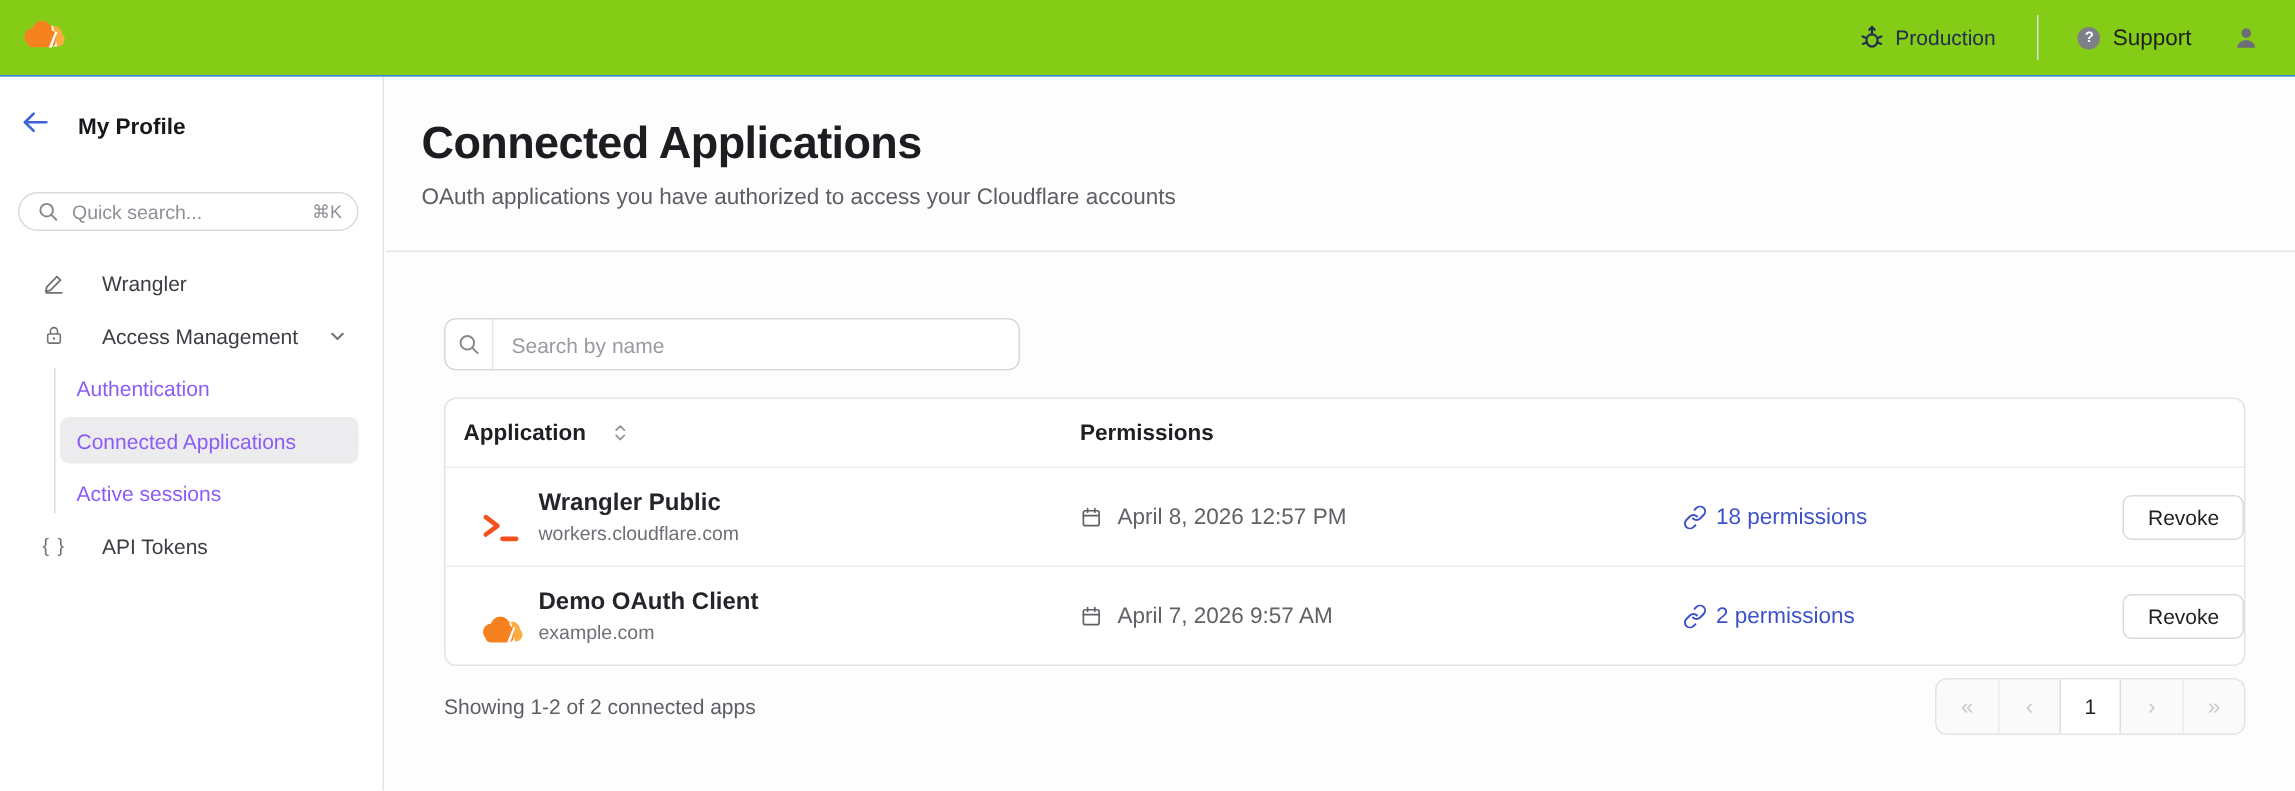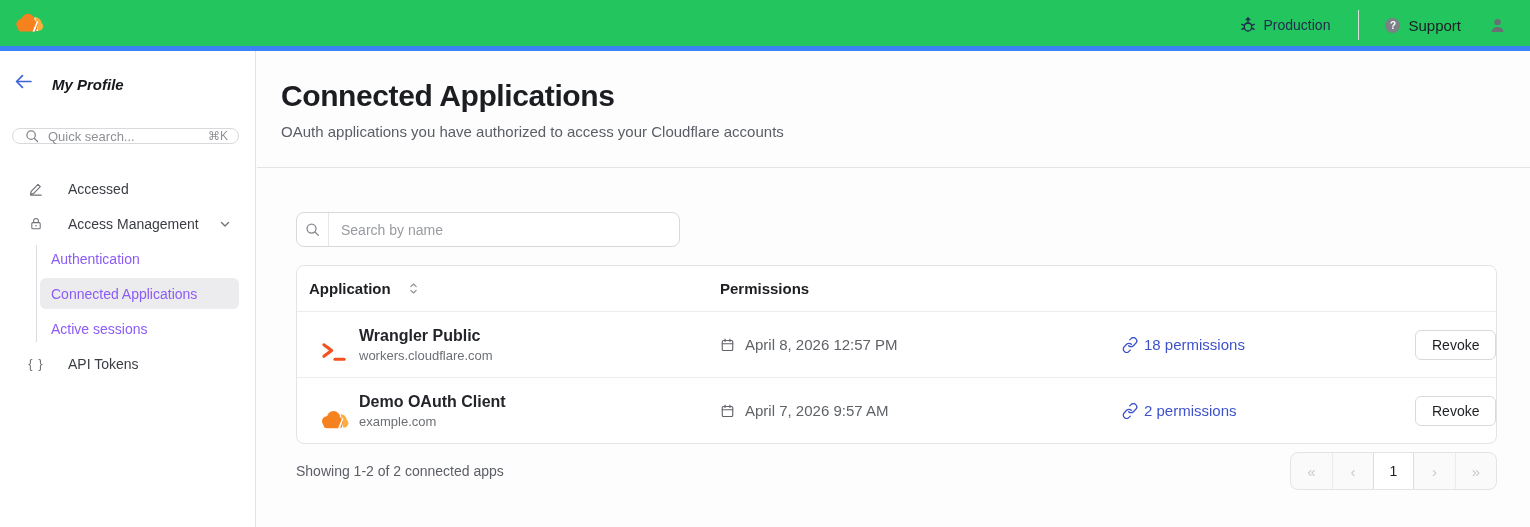--- a/index.html
+++ b/index.html
@@ -1,38 +1,38 @@
 <!DOCTYPE html>
 <html><head>
 <meta charset="utf-8">
 <style>
   * { margin:0; padding:0; box-sizing:border-box; }
   html,body { width:1530px; height:527px; overflow:hidden; background:#fdfdfd;
     font-family:"Liberation Sans","DejaVu Sans",sans-serif; color:#1d1f23; }
 
   
-  .topbar { position:absolute; top:0; left:0; right:0; height:51px; background:#22c55e;
-    border-bottom:5px solid #3b82f6; display:flex; align-items:center; z-index:3; }
+  .topbar { position:absolute; top:0; left:0; right:0; height:51px; background:#84cc16;
+    border-bottom:1px solid #3b82f6; display:flex; align-items:center; z-index:3; }
   .cf-logo { position:absolute; left:13px; top:11px; }
   .topbar-right { position:absolute; right:24px; top:0; height:50px; display:flex; align-items:center; }
   .env-switch { display:flex; align-items:center; gap:7px; color:#222e4e; font-size:14px; cursor:pointer; }
   .topbar-divider { width:1px; height:30px; background:#dcdcdf; margin:0 26px 0 28px; }
   .support { display:flex; align-items:center; gap:8px; font-size:15px; font-weight:500; color:#1d1f23; cursor:pointer; }
   .help-circle { width:15px; height:15px; border-radius:50%; background:#7d8087; color:#fff;
     font-size:10px; font-weight:700; display:flex; align-items:center; justify-content:center; }
   .user-btn { margin-left:28px; cursor:pointer; display:flex; align-items:center; }
 
   
   .sidebar { position:absolute; top:0; left:0; bottom:0; width:256px; background:#fff;
     border-right:1px solid #e4e4e6; z-index:2; }
   .sidebar-header { position:absolute; top:71px; left:0; right:0; height:26px;
-    display:flex; align-items:center;font-style:italic; }
+    display:flex; align-items:center; }
   .back-btn { position:absolute; left:14px; top:2px; cursor:pointer; color:#3e63d8; }
   .sidebar-title { position:absolute; left:52px; font-size:15px; font-weight:700; color:#16181c; }
-  .quick-search { position:absolute; top:128px; left:12px; width:227px; height:16px;
+  .quick-search { position:absolute; top:128px; left:12px; width:227px; height:26px;
     border:1px solid #d9d9dc; border-radius:15px; background:#fff; display:flex; align-items:center;
     padding:0 10px 0 12px; cursor:text; }
   .quick-search .mag { color:#85888e; display:flex; }
   .quick-search input { border:none; outline:none; flex:1; margin-left:9px; font-size:13px;
     font-family:inherit; color:#1d1f23; background:transparent; min-width:0; }
   .quick-search input::placeholder { color:#8d9096; }
   .kbd-hint { font-size:12px; color:#8d9096; white-space:nowrap; }
 
   .nav { position:absolute; top:171px; left:0; right:0; }
   .nav-item { height:35px; display:flex; align-items:center; padding:0 16px; cursor:pointer;
@@ -169,21 +169,21 @@
   </div>
 
   <div class="nav">
     <div class="nav-item">
       <span class="nico">
         <svg width="16" height="16" viewBox="0 0 16 16" fill="none" stroke="currentColor" stroke-width="1.2" stroke-linejoin="round">
           <path d="M3.2 10.3 10 3.4l2.3 2.3-6.8 6.9-3 .7z"></path>
           <path d="M2.8 14.2h10.4" stroke-linecap="round"></path>
         </svg>
       </span>
-      <span class="lbl">Accessed</span>
+      <span class="lbl">Wrangler</span>
     </div>
 
     <div class="nav-item">
       <span class="nico">
         <svg width="14" height="15" viewBox="0 0 16 16" fill="none" stroke="currentColor" stroke-width="1.2" stroke-linejoin="round">
           <rect x="3.2" y="7" width="9.6" height="7" rx="1.2"></rect>
           <path d="M5.3 7V4.9a2.7 2.7 0 0 1 5.4 0V7"></path>
           <circle cx="8" cy="10.5" r="0.9" fill="currentColor" stroke="none"></circle>
         </svg>
       </span>

